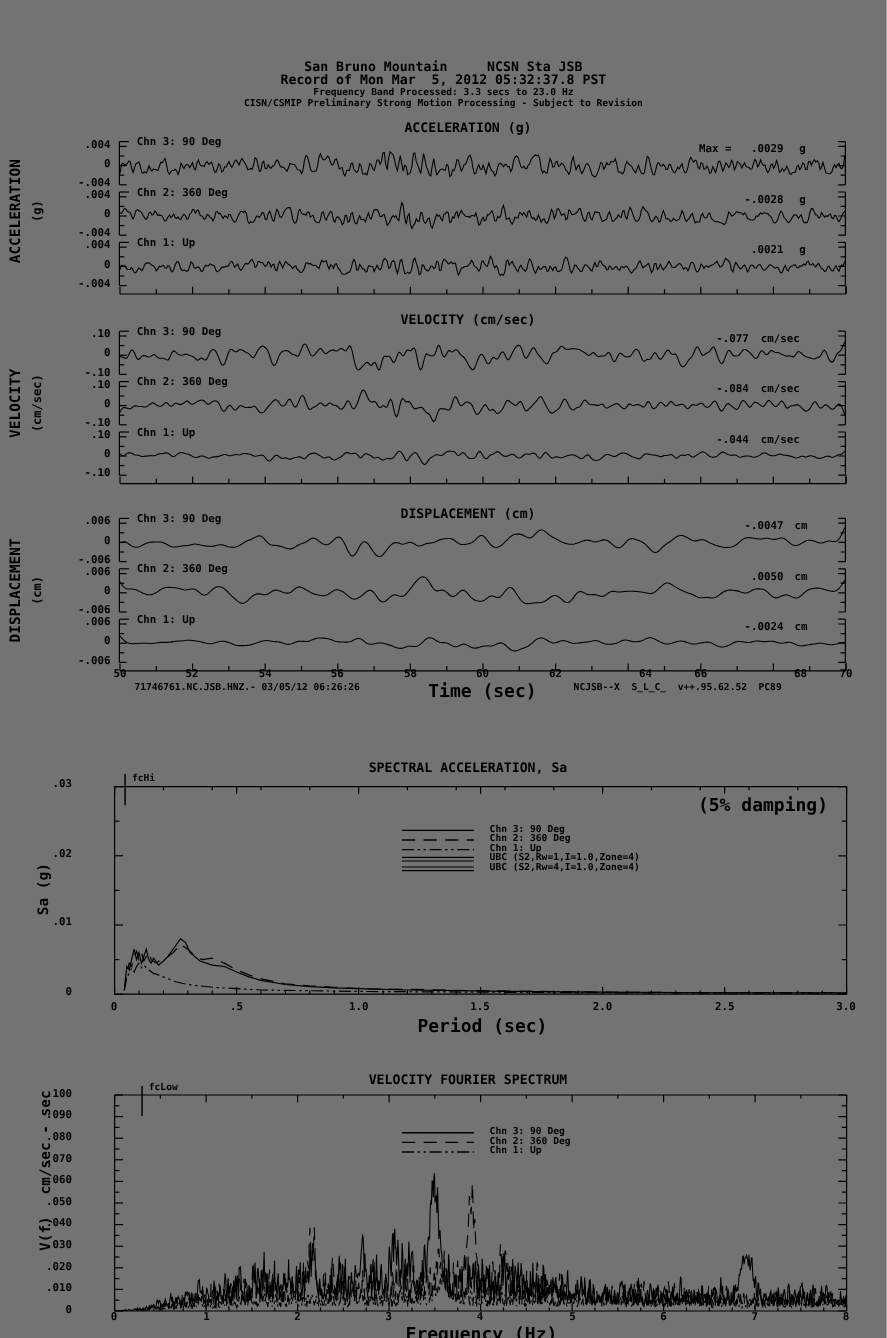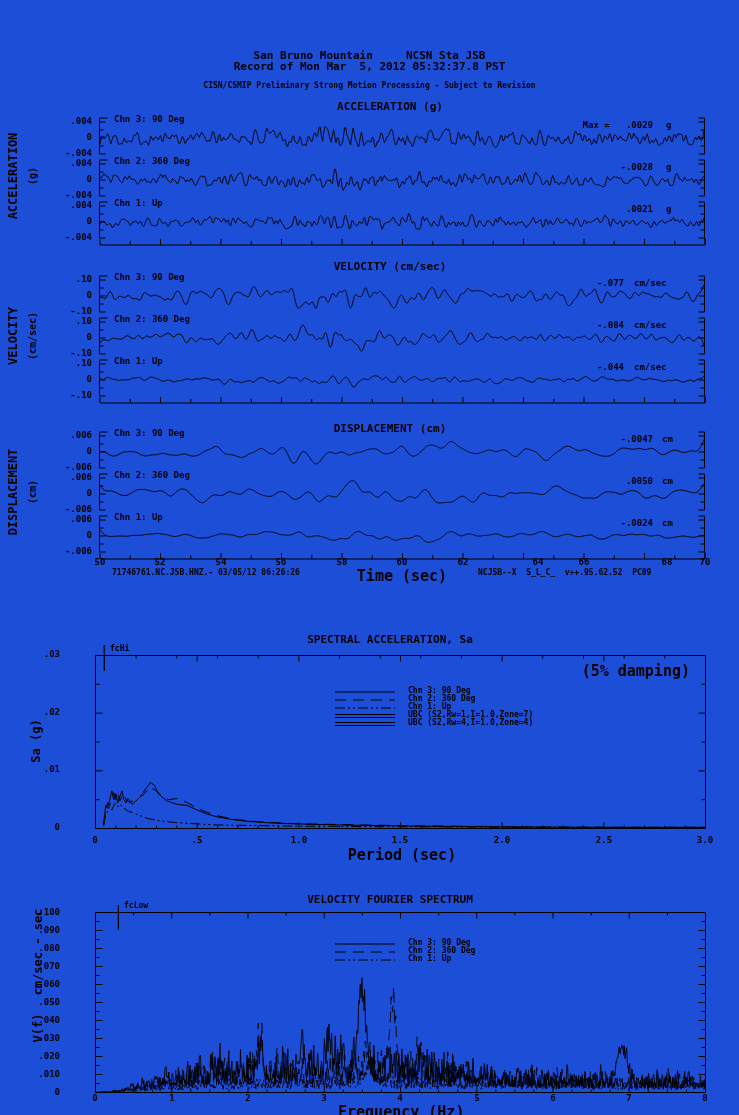--- a/index.html
+++ b/index.html
@@ -1,16 +1,16 @@
 <!DOCTYPE html>
 <html><head>
 <meta charset="utf-8">
 <style>
   html,body{margin:0;padding:0;background:#fff}
-  #page{position:relative;width:739px;height:1115px;background:#1d4ed8;color:#000;
+  #page{position:relative;width:739px;height:1115px;background:#737373;color:#000;
         font-family:"DejaVu Sans Mono","Liberation Mono",monospace;overflow:hidden}
   .t{position:absolute;white-space:pre;font-weight:bold;line-height:1.1}
   .c{text-align:center}
   .r{text-align:right}
   .f8{font-size:8px}
   .f9{font-size:9px}
   .f10{font-size:15px}
   .f11{font-size:11px}
   .vlab{position:absolute;transform:translate(-50%,-50%) rotate(-90deg);
         white-space:pre;font-weight:bold;font-size:12px}
@@ -19,20 +19,21 @@
   .trace{width:606px;height:44px;overflow:visible}
   .taxis{width:610px;height:9px;overflow:visible}
 </style>
 </head>
 <body>
 
 <div id="page">
 
   <div class="t f11 c" style="left:0;top:50px;width:739px">San Bruno Mountain     NCSN Sta JSB</div>
   <div class="t f11 c" style="left:0;top:61px;width:739px">Record of Mon Mar  5, 2012 05:32:37.8 PST</div>
+  <div class="t f8 c" style="left:0;top:73px;width:739px">Frequency Band Processed: 3.3 secs to 23.0 Hz</div>
   <div class="t f11 c" style="left:80px;top:101px;width:620px">ACCELERATION (g)</div>
 
   <div class="t f8 c" style="left:0;top:82px;width:739px">CISN/CSMIP Preliminary Strong Motion Processing - Subject to Revision</div>
   <div class="vlab" style="left:13px;top:176px">ACCELERATION</div>
   <div class="vlab f10" style="left:32px;top:176px">(g)</div>
 
   <div class="t f9 r" style="left:48px;top:117px;width:44px">.004</div>
   <div class="t f9 r" style="left:48px;top:133px;width:44px">0</div>
   <div class="t f9 r" style="left:48px;top:149px;width:44px">-.004</div>
   <div class="t f9" style="left:114px;top:115px">Chn 3: 90 Deg</div>
@@ -461,21 +462,21 @@
     </svg>
   <div class="t f8" style="left:408px;top:695px">Chn 2: 360 Deg</div>
   <svg class="lswatch" style="left:333px;top:704px;width:64px;height:8px">
       <line x1="2" y1="4" x2="62" y2="4" stroke="#000" stroke-width="1.2" stroke-dasharray="10,3,2,3,2,3"></line>
     </svg>
   <div class="t f8" style="left:408px;top:703px">Chn 1: Up</div>
   <svg class="lswatch" style="left:333px;top:712px;width:64px;height:8px">
       <line x1="2" y1="2.5" x2="62" y2="2.5" stroke="#000" stroke-width="1"></line>
       <line x1="2" y1="5.5" x2="62" y2="5.5" stroke="#000" stroke-width="1"></line>
     </svg>
-  <div class="t f8" style="left:408px;top:711px">UBC (S2,Rw=1,I=1.0,Zone=7)</div>
+  <div class="t f8" style="left:408px;top:711px">UBC (S2,Rw=1,I=1.0,Zone=4)</div>
   <svg class="lswatch" style="left:333px;top:720px;width:64px;height:8px">
       <line x1="2" y1="2.5" x2="62" y2="2.5" stroke="#000" stroke-width="1"></line>
       <line x1="2" y1="5.5" x2="62" y2="5.5" stroke="#000" stroke-width="1"></line>
     </svg>
   <div class="t f8" style="left:408px;top:719px">UBC (S2,Rw=4,I=1.0,Zone=4)</div>
 
   <div class="t f11 c" style="left:80px;top:894px;width:620px">VELOCITY FOURIER SPECTRUM</div>
   <div class="t f8" style="left:124px;top:902px">fcLow</div>
   <svg id="ffChart" style="left:95px;top:905px;width:612px;height:195px;overflow:visible">
       <defs>

